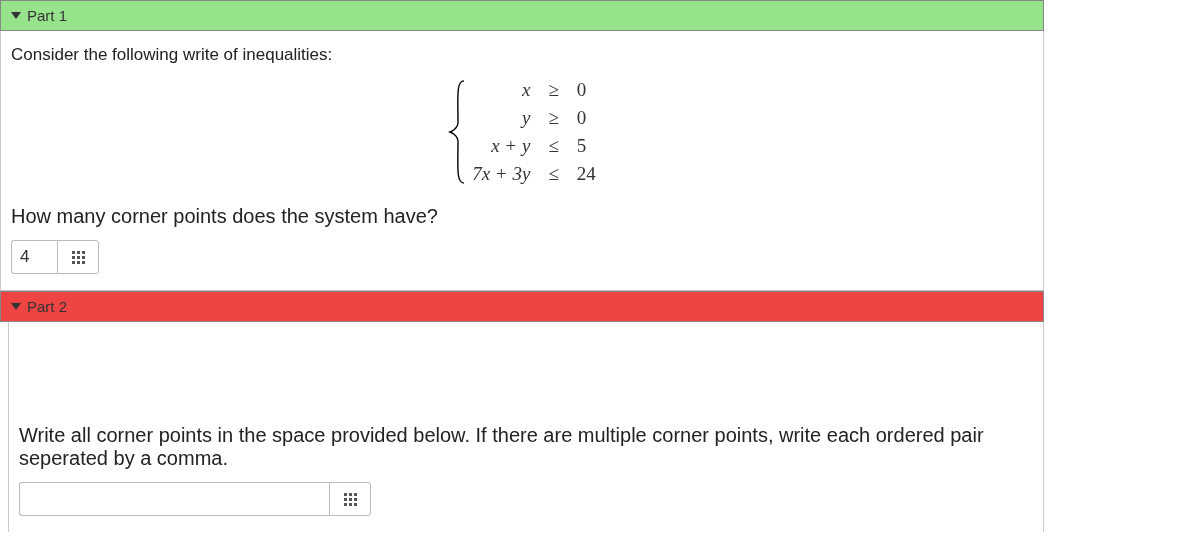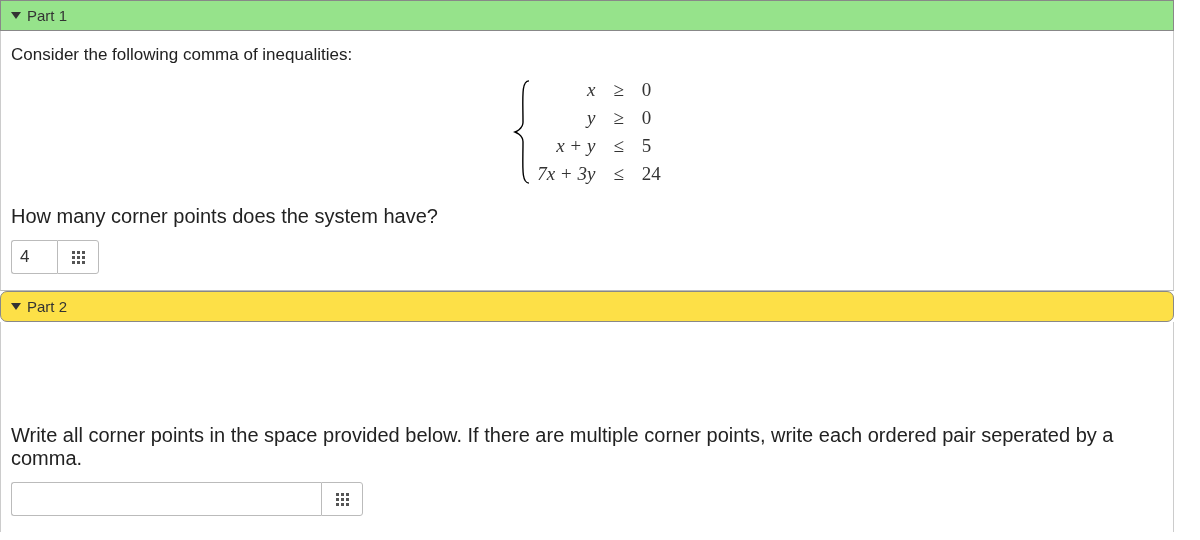--- a/index.html
+++ b/index.html
@@ -7,53 +7,53 @@
       margin: 0;
       padding: 0;
     }
     body {
       font-family: Arial, Helvetica, sans-serif;
       font-size: 16px;
       color: #333;
       background: #fff;
     }
     .container {
-      width: 1174px;
+      width: 1044px;
     }
     .part-header {
       display: flex;
       align-items: center;
       padding: 6px 10px;
       border: 1px solid #888;
       font-size: 15px;
       gap: 6px;
     }
     .part-header-1 {
       background: #96e38b;
     }
     .part-header-2 {
-      background: #fde047;
-      border-radius: 7px;
+      background: #ef4444;
     }
     .tri {
       width: 0;
       height: 0;
       border-left: 5px solid transparent;
       border-right: 5px solid transparent;
       border-top: 7px solid #333;
     }
     .part-body {
       padding: 14px 10px 16px 10px;
       border-left: 1px solid #ccc;
       border-right: 1px solid #ccc;
       border-bottom: 1px solid #bbb;
       background: #fff;
     }
     .body-part2 {
       border-bottom: none;
+      margin-left: 8px;
     }
     .prompt-text {
       font-size: 17px;
       color: #222;
       margin-bottom: 10px;
     }
     .math-block {
       display: flex;
       justify-content: center;
       margin: 14px 0 20px 0;
@@ -149,21 +149,21 @@
 <body>
 
 <div class="container">
 
   <div class="part-header part-header-1">
     <div class="tri"></div>
     <span>Part 1</span>
   </div>
 
   <div class="part-body">
-    <div class="prompt-text">Consider the following comma of inequalities:</div>
+    <div class="prompt-text">Consider the following write of inequalities:</div>
 
     <div class="math-block">
       <div class="math-wrap">
         <div class="brace">
           <svg viewBox="0 0 20 110" preserveAspectRatio="none">
             <path d="M16,2 C8,2 10,20 10,45 C10,52 2,55 2,55 C2,55 10,58 10,65 C10,90 8,108 16,108" fill="none" stroke="#000" stroke-width="1.4"></path>
           </svg>
         </div>
         <div class="math-grid">
           <div class="lhs">x</div>

